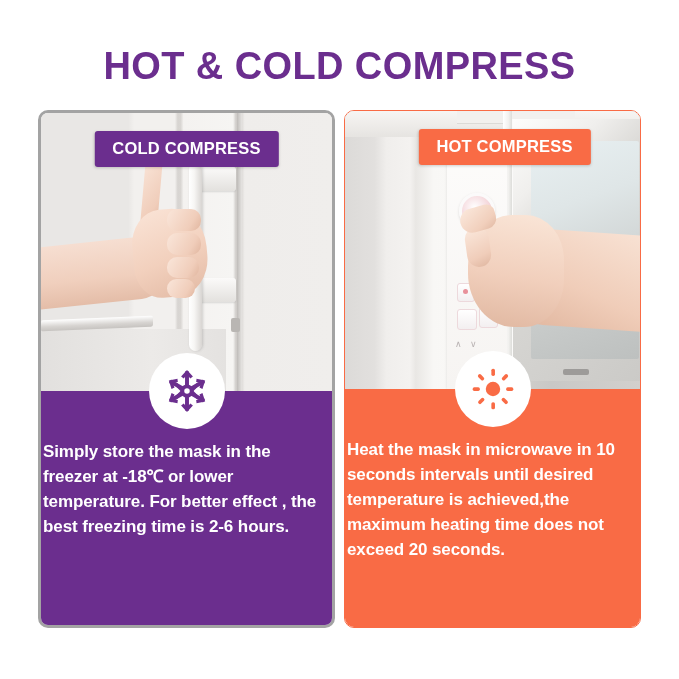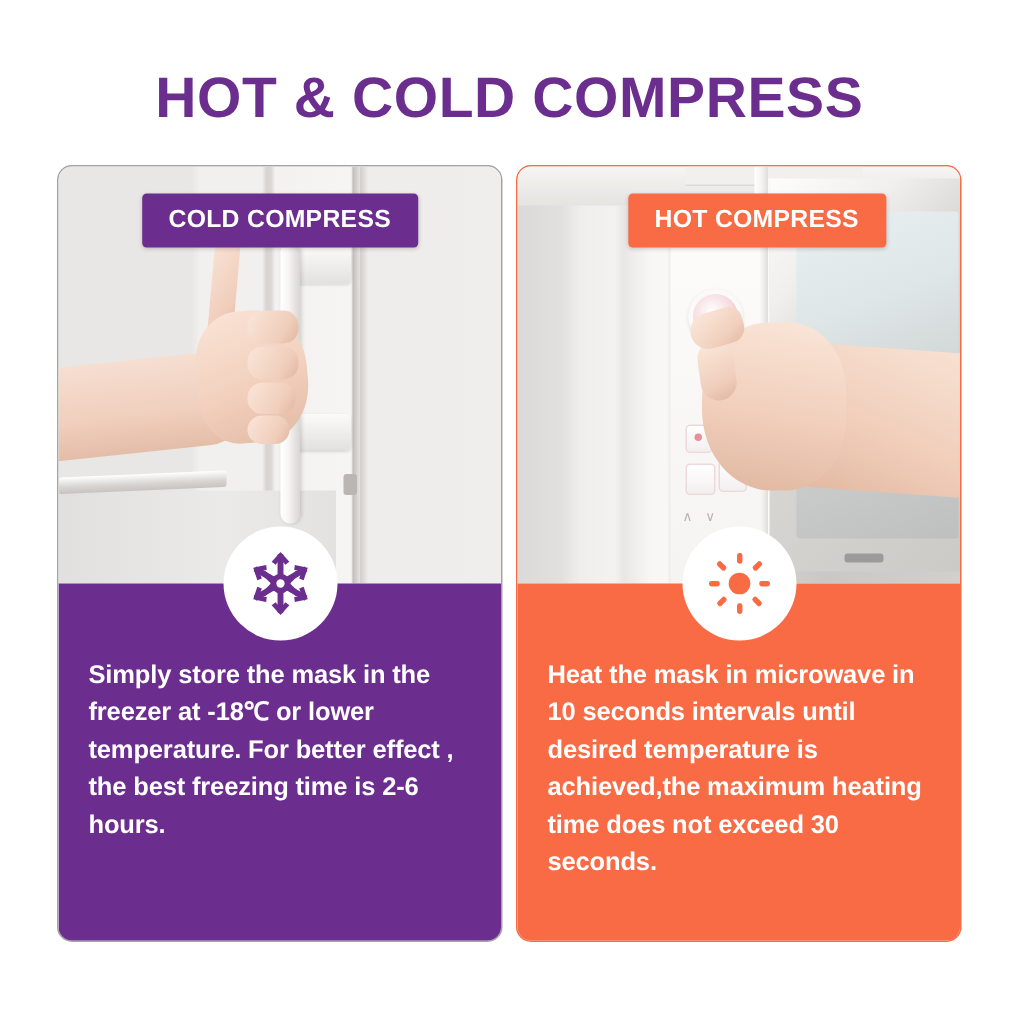--- a/index.html
+++ b/index.html
@@ -50,21 +50,21 @@
   }
 
   .card {
     position: relative;
     width: 297px;
     height: 518px;
     border-radius: 10px;
     overflow: hidden;
     box-sizing: border-box;
   }
-  .card.cold { border: 1px solid #a3a3a3; }
+  .card.cold { border: 3px solid #a3a3a3; }
   .card.hot  { border: 1px solid #F96B45; }
 
   
   .photo {
     position: relative;
     width: 100%;
     height: 278px;
     overflow: hidden;
     background: #e6e4e2;
   }
@@ -350,21 +350,21 @@
   .icon-circle svg { display: block; }
 
   
   .body-panel {
     position: absolute;
     left: 0;
     top: 278px;
     width: 100%;
     height: 240px;
     box-sizing: border-box;
-    padding: 48px 14px 12px 20px;
+    padding: 48px 14px 12px 2px;
   }
   .body-panel.cold { background: #6B2E8E; }
   .body-panel.hot  { background: #F96B45; }
 
   .body-text {
     color: #ffffff;
     font-family: "Liberation Sans", sans-serif;
     font-weight: bold;
     font-size: 17px;
     line-height: 25px;
@@ -488,18 +488,18 @@
                 <rect x="29.5" y="52" width="5.5" height="11" rx="2.5" transform="rotate(90 32 32)"></rect>
                 <rect x="29.5" y="1" width="5.5" height="11" rx="2.5" transform="rotate(135 32 32)"></rect>
                 <rect x="29.5" y="52" width="5.5" height="11" rx="2.5" transform="rotate(135 32 32)"></rect>
               </g>
             </g>
           </svg>
         </span>
       </div>
 
       <div class="body-panel hot">
-        <div class="body-text">Heat the mask in microwave in 10 seconds intervals until desired temperature is achieved,the maximum heating time does not exceed 30 seconds.</div>
+        <div class="body-text">Heat the mask in microwave in 10 seconds intervals until desired temperature is achieved,the maximum heating time does not exceed 20 seconds.</div>
       </div>
     </div>
 
   </div>
 </div>
 
 </body></html>

